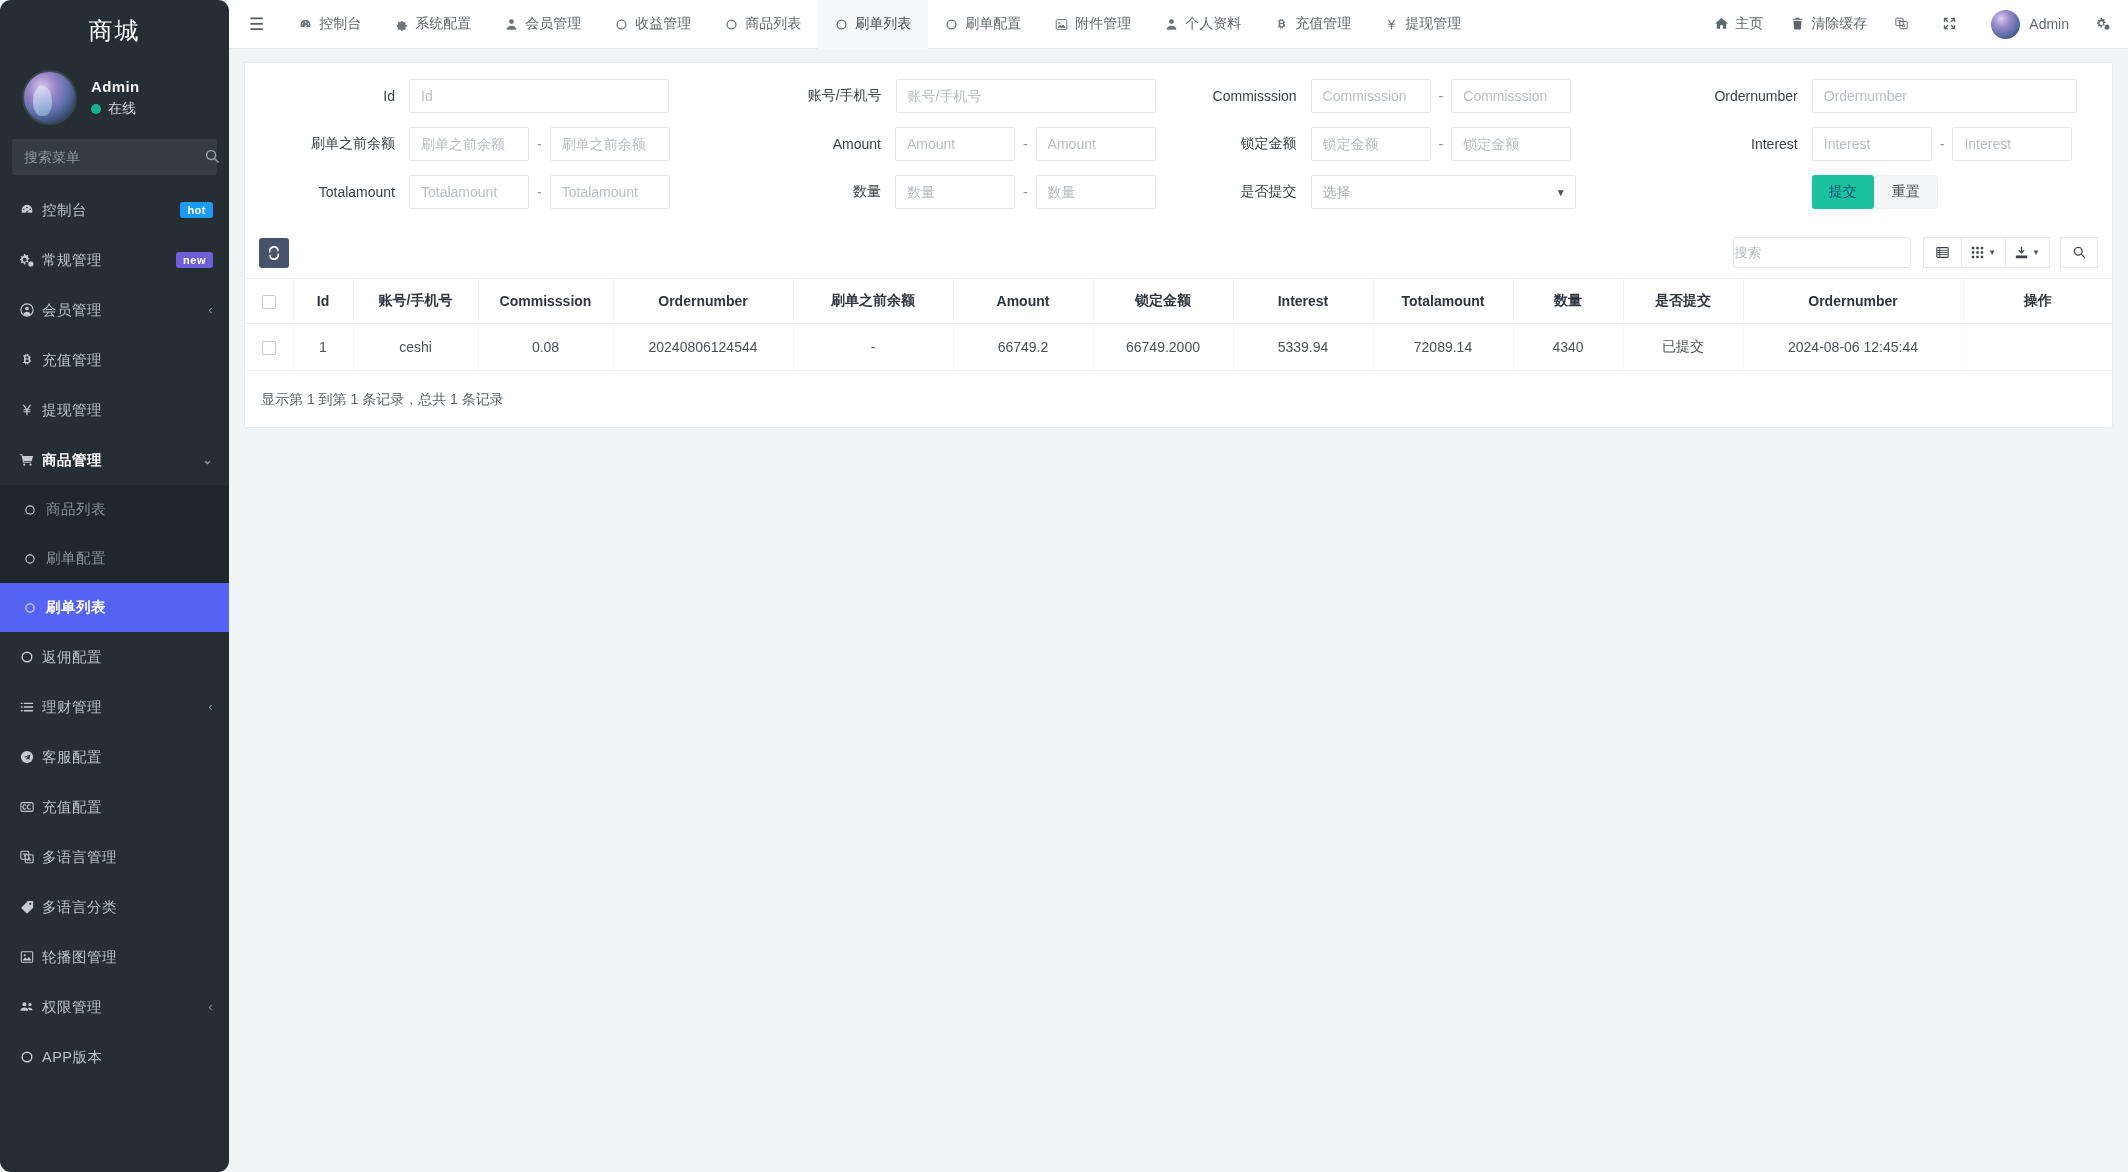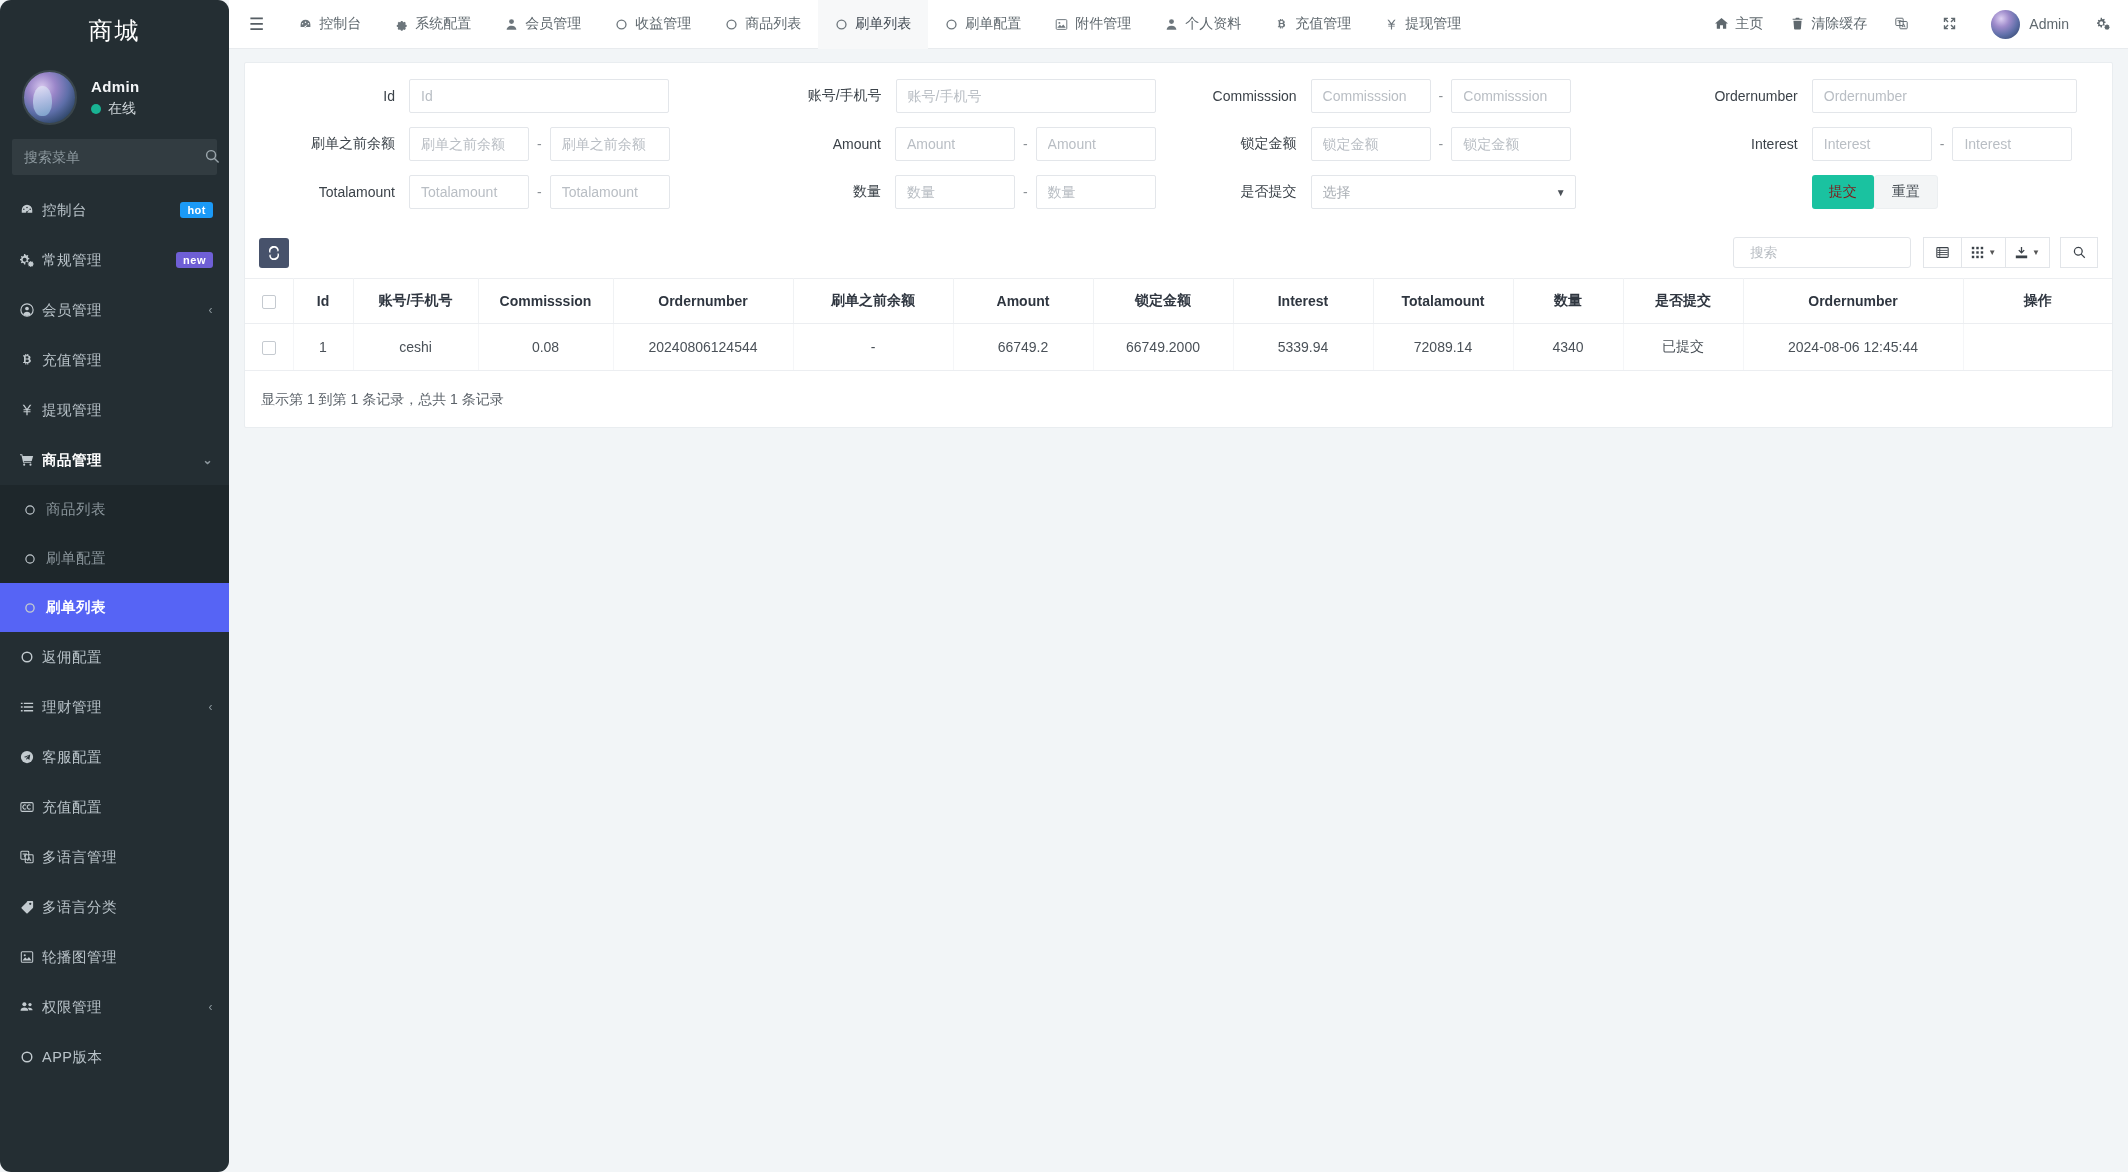--- a/index.html
+++ b/index.html
@@ -125,34 +125,34 @@
     font-family: inherit; appearance: none; outline: none;
   }
   .sel-wrap .scaret {
     position: absolute; right: 10px; top: 50%; transform: translateY(-50%);
     font-size: 10px; color: #4b5158; pointer-events: none;
   }
   .btn {
     height: 34px; padding: 0 17px; border: 0; border-radius: 3px; cursor: pointer;
     font-size: 14px; font-family: inherit;
   }
-  .btn-submit { background: #1ac2a0; color: #7f1d1d; }
+  .btn-submit { background: #1ac2a0; color: #0c4a6e; }
   .btn-reset { background: #f3f5f6; color: #4b5258; border: 1px solid #eceff1; margin-left: 0; }
 
   
   .tbar { display: flex; align-items: center; padding: 6px 14px 10px 14px; }
   .btn-refresh {
     width: 30px; height: 30px; background: #47526b; color: #fff;
     border: 0; border-radius: 3px; font-size: 14px; cursor: pointer; display:flex;
     align-items:center; justify-content:center;
   }
   .tbar-right { margin-left: auto; display: flex; align-items: center; }
   .tbar-search {
     width: 178px; height: 31px; border: 1px solid #e2e5e9; border-radius: 3px;
-    padding: 0 16px; font-size: 13.5px; color: #555; font-family: inherit; outline:none;
+    padding: 0 0; font-size: 13.5px; color: #555; font-family: inherit; outline:none;
   }
   .tbar-search::placeholder { color: #b7bcc2; }
   .bgroup { display: flex; margin-left: 12px; }
   .bgroup .gb {
     height: 31px; min-width: 38px; padding: 0 9px; background: #fff;
     border: 1px solid #e2e5e9; color: #3b4249; font-size: 13px; cursor: pointer;
     display: flex; align-items: center; justify-content: center; gap: 4px;
     border-right-width: 0; font-family: inherit;
   }
   .bgroup .gb:last-child { border-right-width: 1px; }

